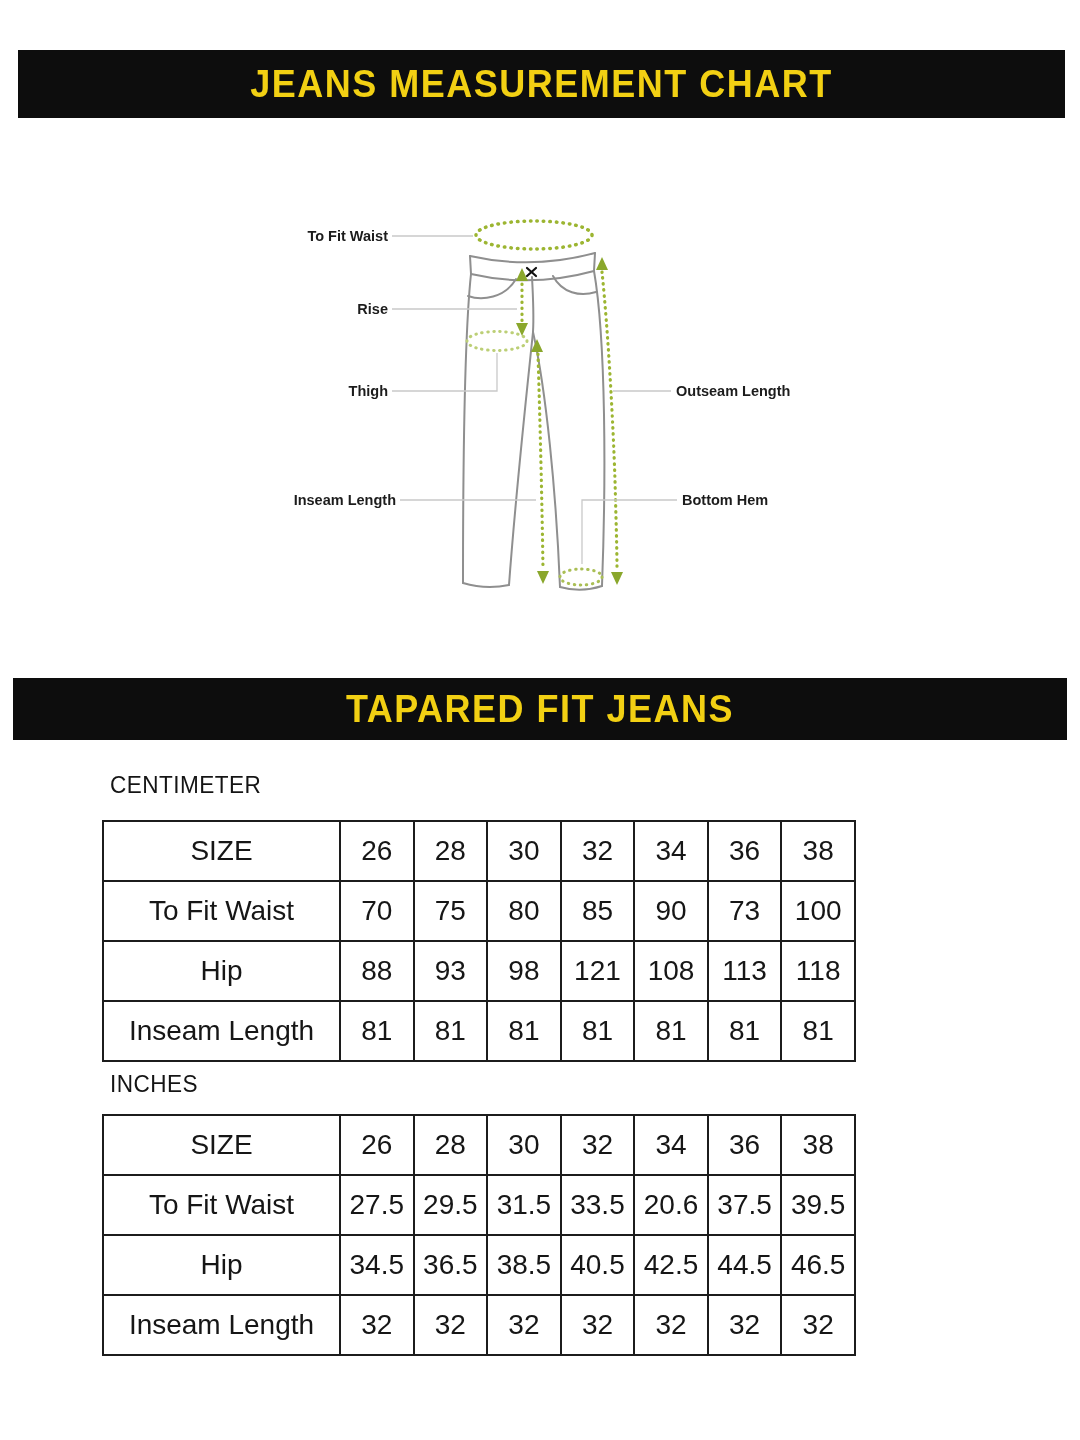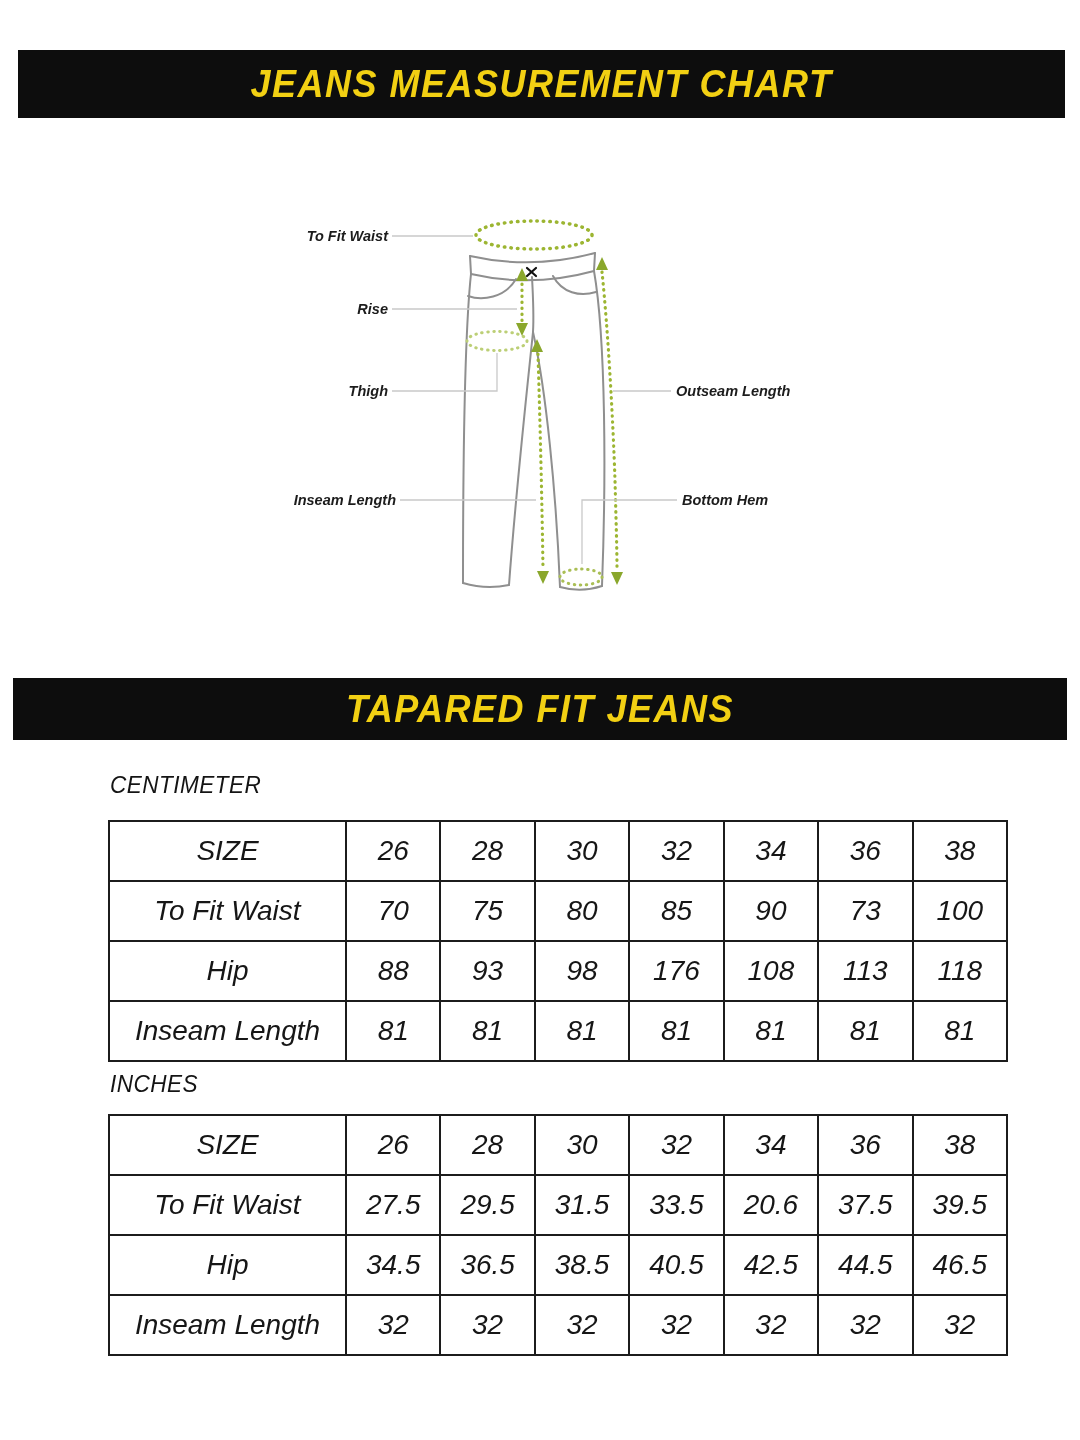--- a/index.html
+++ b/index.html
@@ -2,21 +2,20 @@
 <html><head>
 <meta charset="utf-8">
 <style>
   html,body{margin:0;padding:0;background:#ffffff;}
   .page{
     position:relative;
     width:1080px;height:1440px;
     background:#ffffff;
     font-family:"Liberation Sans", sans-serif;
     overflow:hidden;
-    font-style:italic;
   }
   .banner{
     position:absolute;
     background:#0d0d0d;
     display:flex;align-items:center;justify-content:center;
   }
   .banner-top{left:18px;top:50px;width:1047px;height:68px;}
   .banner-mid{left:13px;top:678px;width:1054px;height:62px;}
   .banner span{
     color:#f2d013;
@@ -33,22 +32,22 @@
   }
   .unit-label{
     position:absolute;left:110px;
     font-size:24px;color:#141414;letter-spacing:0.5px;
     transform:scaleX(0.94);transform-origin:left center;
     white-space:nowrap;
   }
   .unit-cm{top:771px;}
   .unit-in{top:1070px;}
   table.size-table{
-    position:absolute;left:108px;
-    width:900px;
+    position:absolute;left:102px;
+    width:754px;
     border-collapse:collapse;
     table-layout:fixed;
   }
   .table-cm{top:820px;}
   .table-in{top:1114px;}
   table.size-table td{
     border:2px solid #1c1c1c;
     height:56px;
     text-align:center;vertical-align:middle;
     font-size:28px;color:#161616;
@@ -150,21 +149,21 @@
           <td>85</td>
           <td>90</td>
           <td>73</td>
           <td>100</td>
         </tr>
         <tr>
           <td class="row-label">Hip</td>
           <td>88</td>
           <td>93</td>
           <td>98</td>
-          <td>176</td>
+          <td>121</td>
           <td>108</td>
           <td>113</td>
           <td>118</td>
         </tr>
         <tr>
           <td class="row-label">Inseam Length</td>
           <td>81</td>
           <td>81</td>
           <td>81</td>
           <td>81</td>

